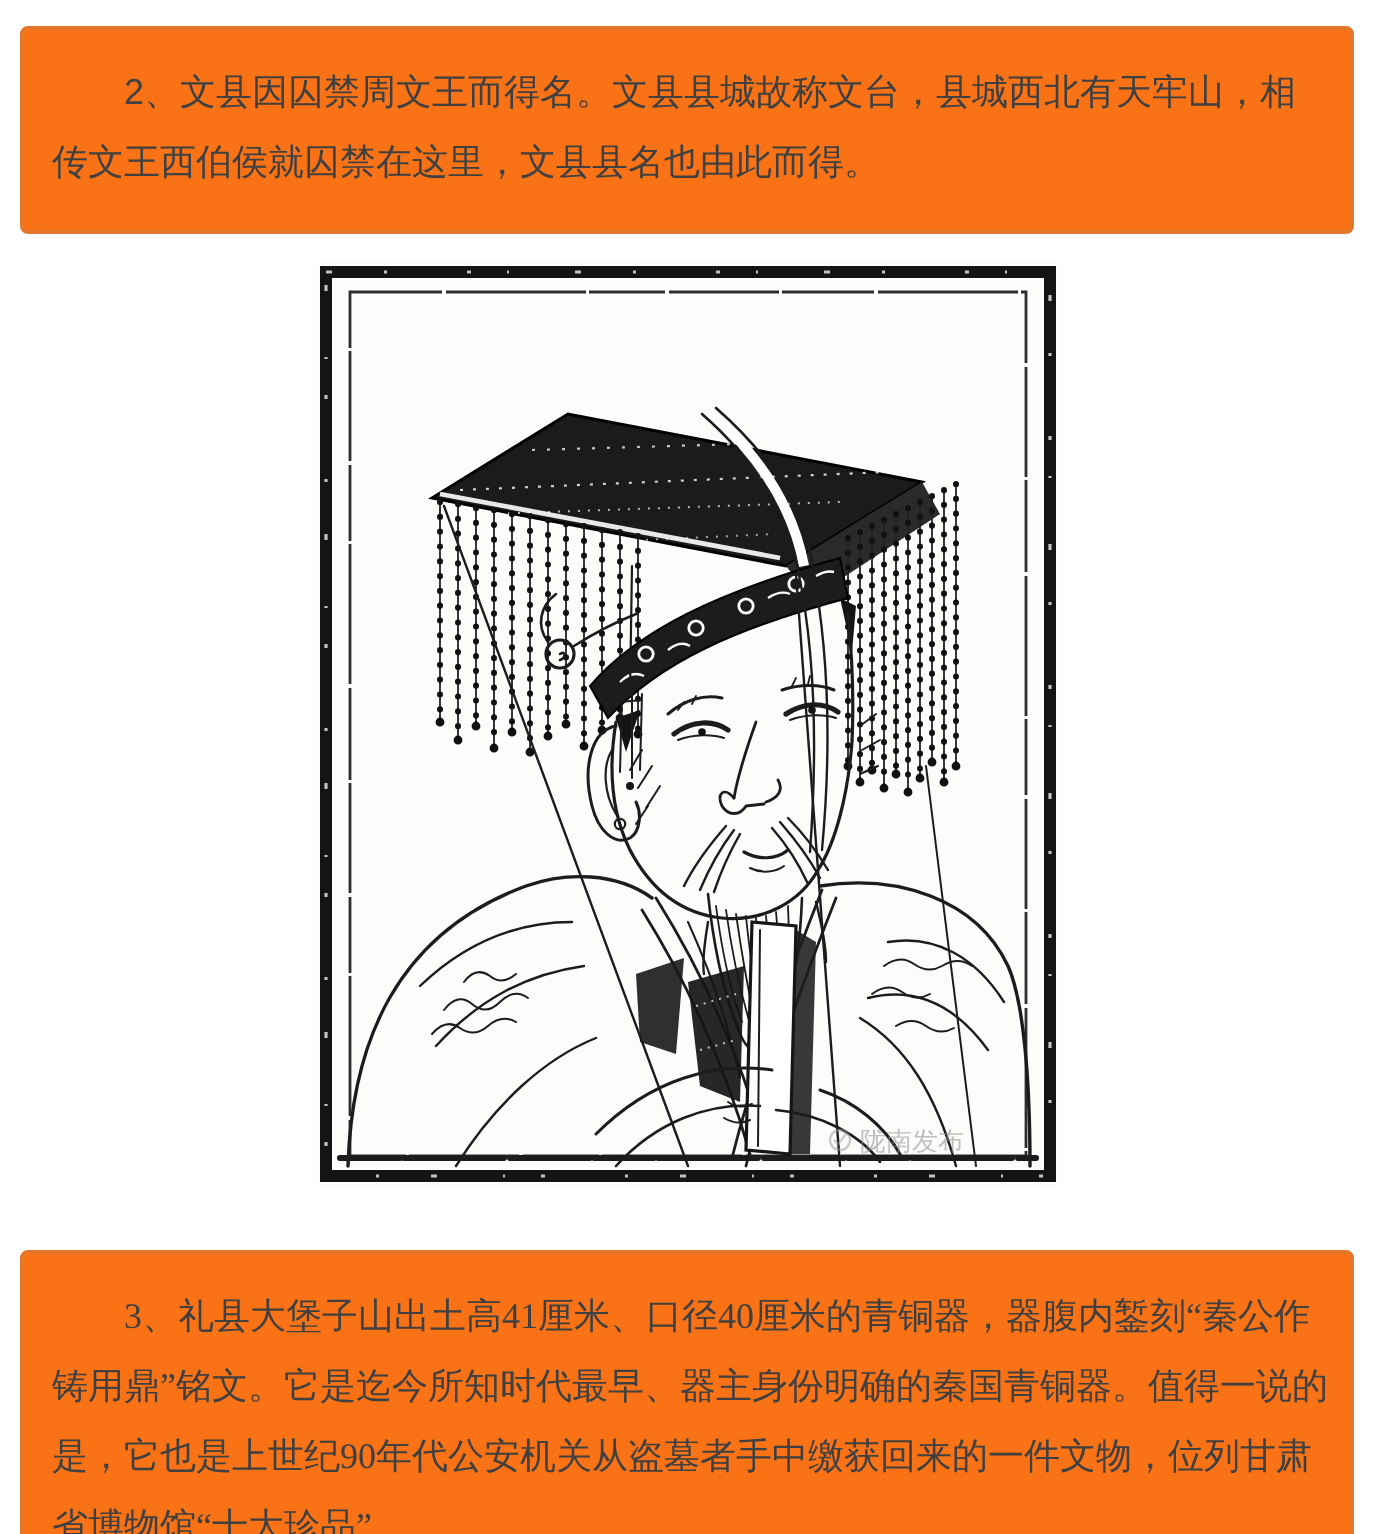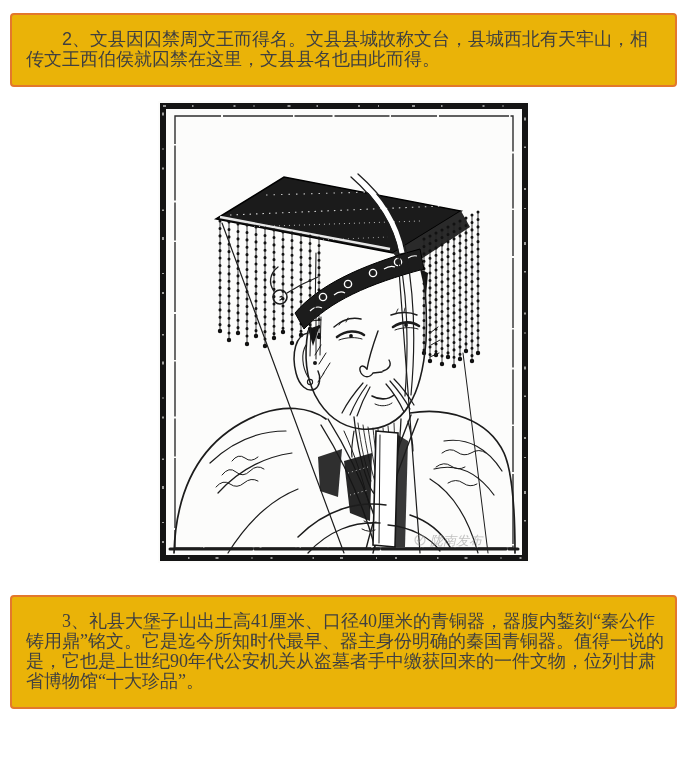--- a/index.html
+++ b/index.html
@@ -3,31 +3,31 @@
 <meta charset="utf-8">
 <style>
   html,body{margin:0;padding:0;}
   body{
     width:687px;height:767px;background:#ffffff;overflow:hidden;
     font-family:"Liberation Sans","DejaVu Sans",sans-serif;
   }
   .note-box{
     margin:0 10px;
     border:2px solid #e3782c;
-    background:#eab308;
+    background:#f97316;
     border-radius:4px;
     padding:14px 10px 16px 14px;
     font-size:18px;
-    line-height:20px;
+    line-height:35px;
     color:#404040;
   }
   .note-box p{margin:0;text-indent:2em;}
   #note-box-2{margin-top:13px;}
   #note-box-3{margin-top:32px;font-family:Liberation Serif, serif;}
-  figure.portrait{margin:14px auto 0;width:372px;height:462px;padding:0;font-style:italic;}
+  figure.portrait{margin:14px auto 0;width:372px;height:462px;padding:0;}
   svg .k{stroke:#1c1c1c;fill:none;stroke-linecap:round;}
   svg .w{stroke:#ffffff;fill:none;}
   svg text.wm{font-family:"Liberation Sans","DejaVu Sans",sans-serif;font-size:13px;fill:#8f8f8f;opacity:.55;}
 </style>
 </head>
 <body>
 
 <div class="note-box" id="note-box-2">
   <p>2、文县因囚禁周文王而得名。文县县城故称文台，县城西北有天牢山，相传文王西伯侯就囚禁在这里，文县县名也由此而得。</p>
 </div>

